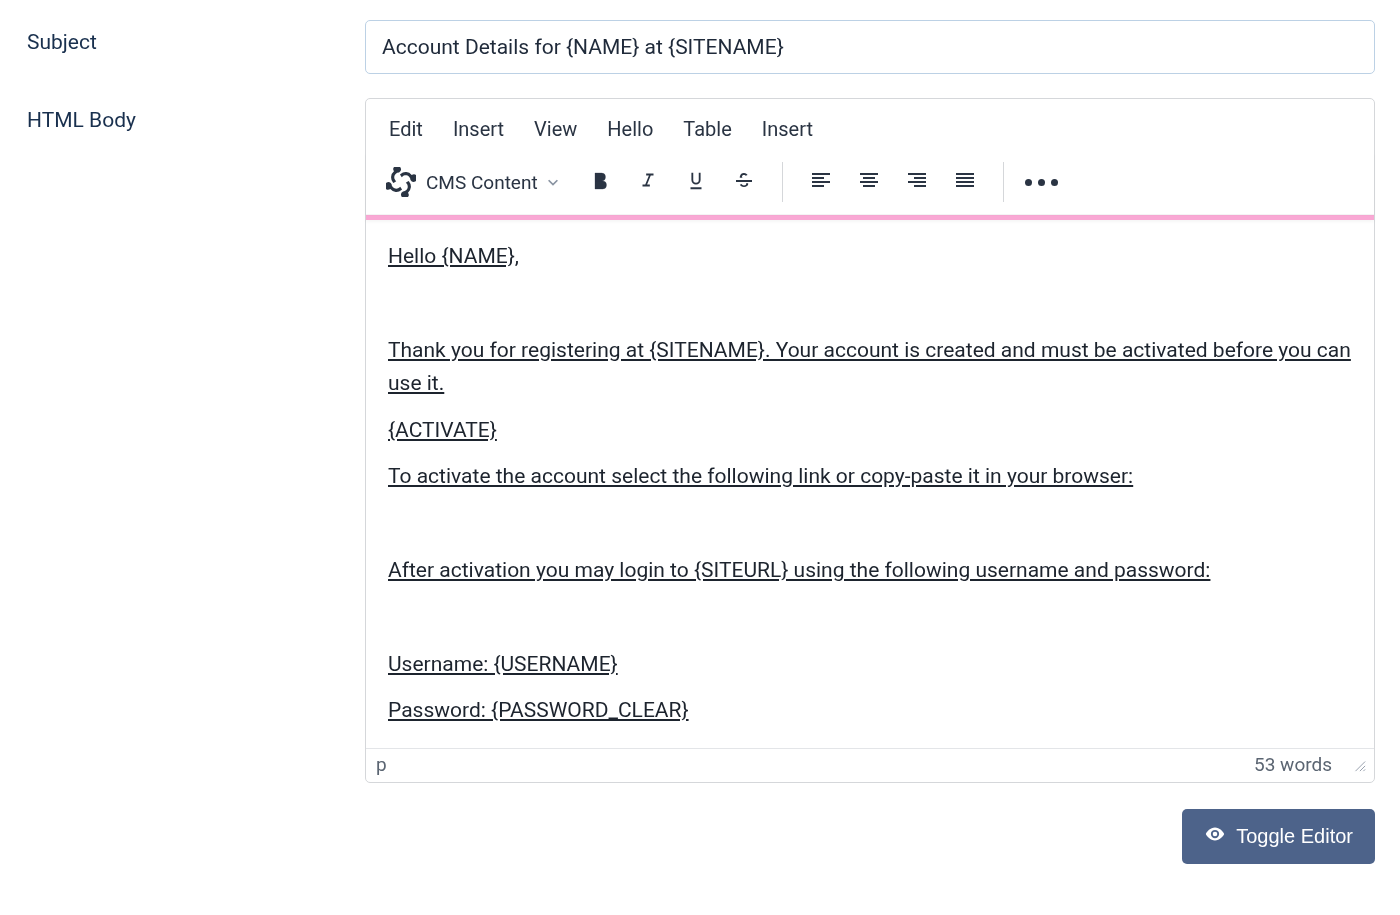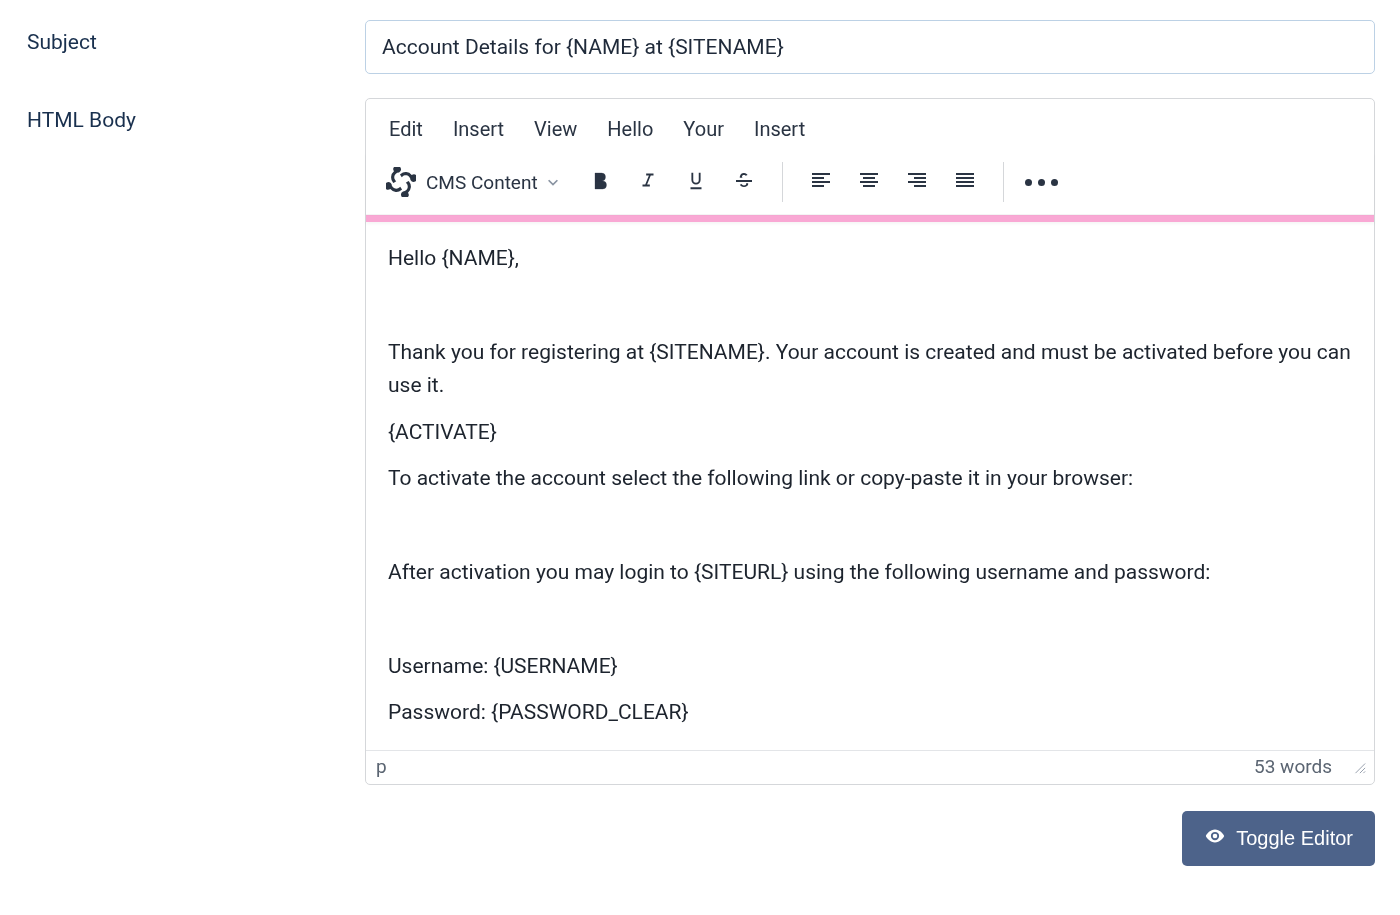--- a/index.html
+++ b/index.html
@@ -54,21 +54,21 @@
   .editor-menubar .menu-item {
     padding: 14px 15px 12px 15px;
     font-size: 20px;
     color: #2a3443;
     cursor: pointer;
   }
   .editor-toolbar {
     display: flex;
     align-items: center;
     padding: 6px 10px 10px 10px;
-    border-bottom: 7px solid #f9a8d4;
+    border-bottom: 5px solid #f9a8d4;
     box-shadow: 0 2px 3px rgba(0,0,0,0.04);
     position: relative;
   }
   .editor-toolbar::after{
     content:"";
     position:absolute;
     left:0;right:0;bottom:-1px;height:2px;
     background:linear-gradient(to bottom, rgba(0,0,0,0.06), rgba(0,0,0,0));
   }
   .toolbar-group {
@@ -115,21 +115,21 @@
     display:inline-flex;align-items:center;justify-content:center;
     color:#8a94a2;
   }
   .editor-content {
     padding: 20px 22px;
     min-height: 430px;
     font-size: 21px;
     line-height: 1.6;
     color: #1d242e;
   }
-  .editor-content p { margin: 0; }
+  .editor-content p { margin: 0; text-decoration: underline; }
   .editor-content p + p { margin-top: 13px; }
   .editor-content .blank { height: 34px; }
   .editor-statusbar {
     display: flex;
     align-items: center;
     justify-content: space-between;
     border-top: 1px solid #e3e5e8;
     padding: 4px 8px 6px 10px;
     font-size: 19px;
     color: #5b6572;
@@ -191,21 +191,21 @@
   <div class="form-row">
     <div class="form-label">HTML Body</div>
     <div class="form-field">
       <div class="editor-container">
 
         <div class="editor-menubar">
           <div class="menu-item">Edit</div>
           <div class="menu-item">Insert</div>
           <div class="menu-item">View</div>
           <div class="menu-item">Hello</div>
-          <div class="menu-item">Your</div>
+          <div class="menu-item">Table</div>
           <div class="menu-item">Insert</div>
         </div>
 
         <div class="editor-toolbar">
           <div class="toolbar-group">
             <div class="cms-dropdown">
               <span class="cms-icon">
                 <svg class="icon-svg joomla-svg" viewBox="0 0 32 32" width="30" height="30">
                   <g>
                     <path d="M10.9 15.2l-.6-.6c-2-2-2-5.2 0-7.2a5 5 0 0 1 3.6-1.5 4 4 0 1 0-5.4-1.3 8.4 8.4 0 0 0-1.1 11.9l.6.6 2.9-1.9z"></path>

